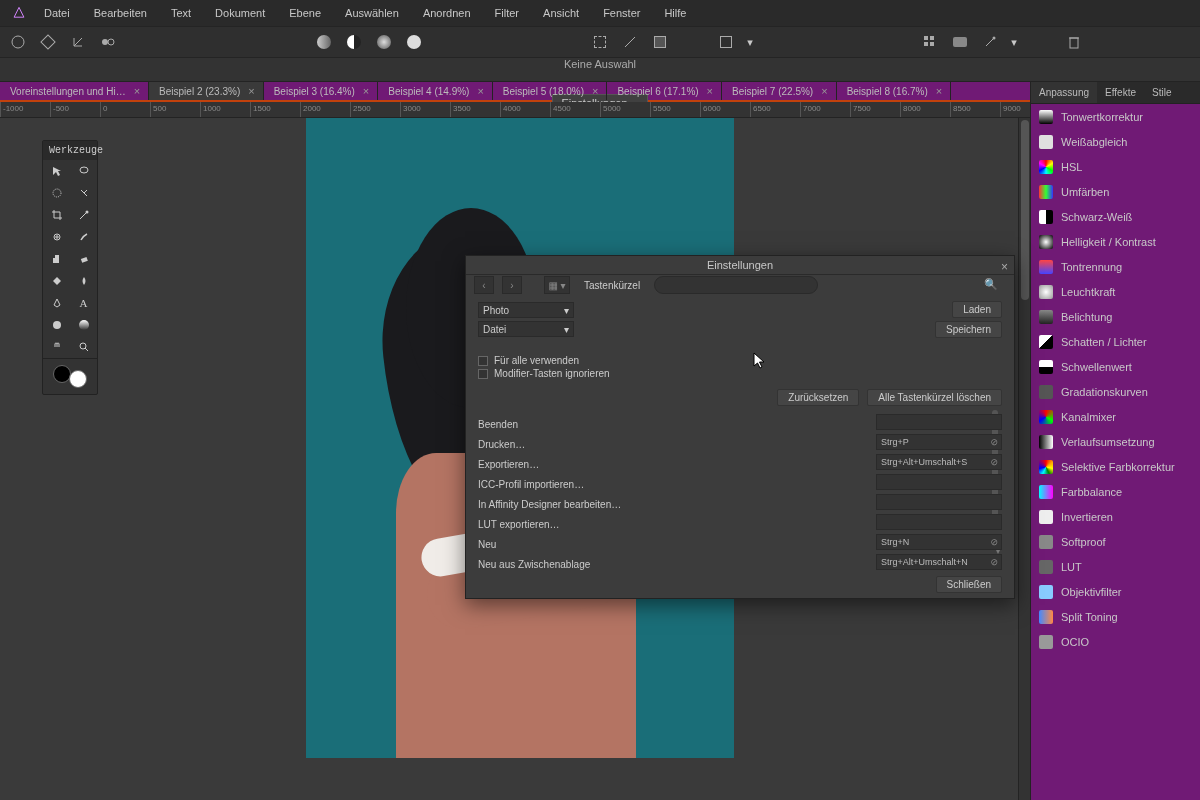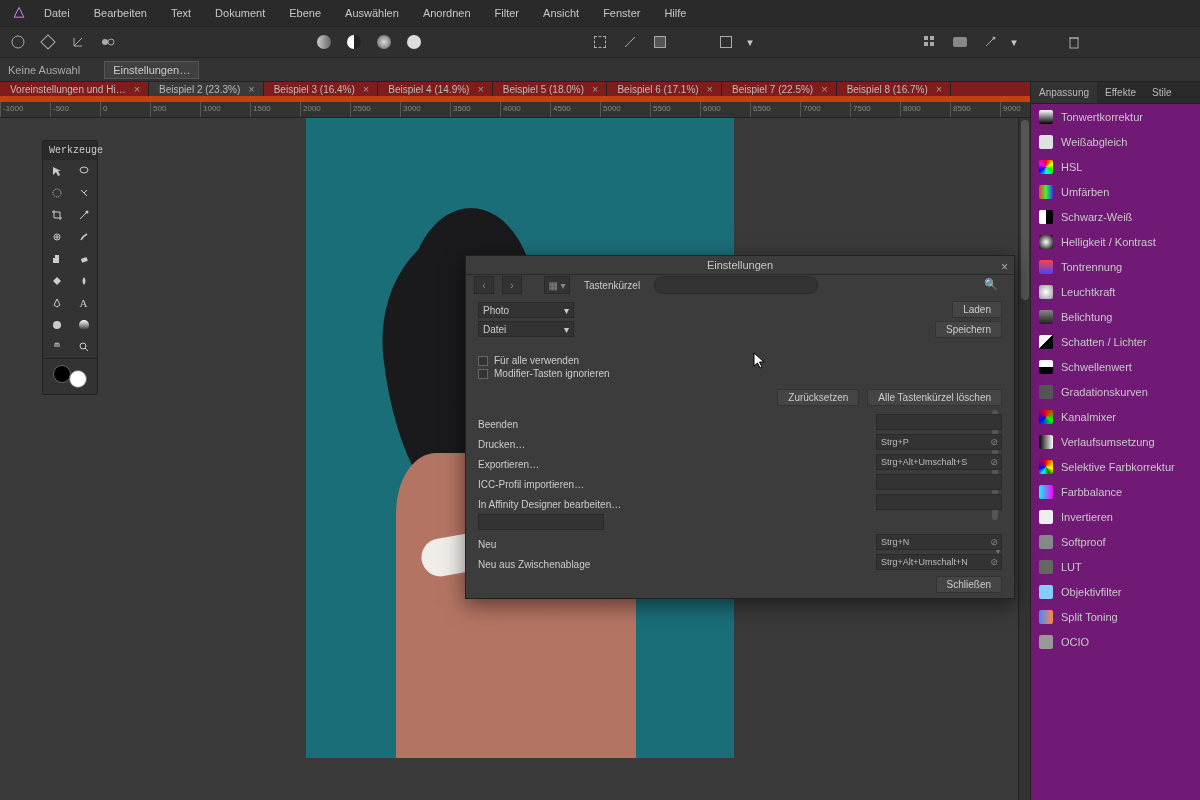--- a/index.html
+++ b/index.html
@@ -9,25 +9,25 @@
 .menubar { height:26px; background:#2a2a2a; display:flex; align-items:center; padding-left:6px; gap:0; }
 .logo { width:26px; height:26px; display:flex; align-items:center; justify-content:center; }
 .logo svg { width:14px; height:14px; }
 .menubar .mi { padding:0 12px; height:100%; display:flex; align-items:center; cursor:pointer; font-size:11px; }
 
 
 .toolbar { height:32px; background:#2f2f2f; border-top:1px solid #242424; border-bottom:1px solid #242424; display:flex; align-items:center; position:relative; }
 .tb-group { display:flex; align-items:center; gap:6px; padding:0 6px; }
 .tb-btn { width:24px; height:24px; display:flex; align-items:center; justify-content:center; border-radius:2px; cursor:pointer; }
 
-.context { height:24px; background:#333; border-bottom:1px solid #232323; display:flex; align-items:center; padding:0 8px; font-size:11px; color:#aaa; gap:24px;}
+.context { height:24px; background:#333; border-bottom:1px solid #232323; display:flex; align-items:center; padding:0 8px; font-size:11px; color:#aaa; gap:24px;flex-direction:column;}
 .context .chip { background:#404040; padding:2px 8px; border:1px solid #555; color:#ccc; }
 
 
-.tabstrip { height:20px; background:#7f1d1d; display:flex; border-bottom:6px solid #c2410c;text-align:right; }
+.tabstrip { height:20px; background:#701a75; display:flex; border-bottom:2px solid #c2410c;text-align:right; }
 .tab { height:100%; padding:0 8px 0 10px; display:flex; align-items:center; font-size:10px; color:#bbb; border-right:1px solid #232323; cursor:pointer; gap:8px; }
 .tab.active { background:#3a3a3a; }
 .tab .x { color:#999; font-size:11px; }
 
 
 .ruler-h { height:16px; background:#333; border-bottom:1px solid #232323; position:relative; font-size:8px; color:#888; display:flex; overflow:hidden;}
 .ruler-h .tick { flex:0 0 50px; border-left:1px solid #555; padding-left:2px; padding-top:2px;}
 .ruler-v { width:16px; background:#333; border-right:1px solid #232323; position:absolute; left:0; top:0; bottom:0; }
 
 
@@ -550,20 +550,21 @@
         </div>
         <div class="lrow">
           <span class="name">ICC-Profil importieren…</span>
           <span class="kb "></span>
         </div>
         <div class="lrow">
           <span class="name">In Affinity Designer bearbeiten…</span>
           <span class="kb "></span>
         </div>
         <div class="lrow">
+          <span class="name">LUT exportieren…</span>
           <span class="kb "></span>
         </div>
         <div class="lrow">
           <span class="name">Neu</span>
           <span class="kb has">Strg+N<span class="clr">⊘</span></span>
         </div>
         <div class="lrow">
           <span class="name">Neu aus Zwischenablage</span>
           <span class="kb has">Strg+Alt+Umschalt+N<span class="clr">⊘</span></span>
         </div>

